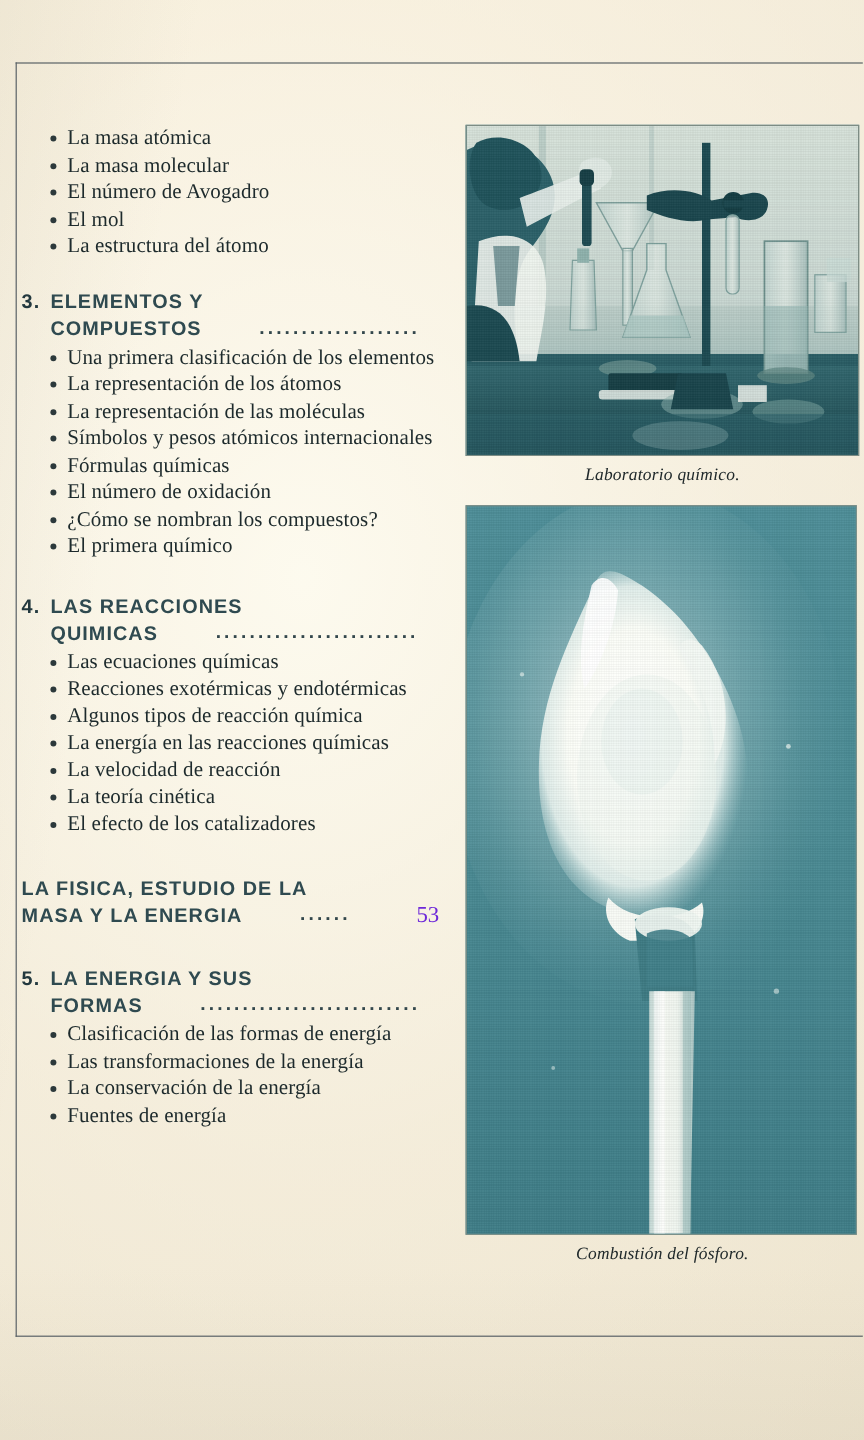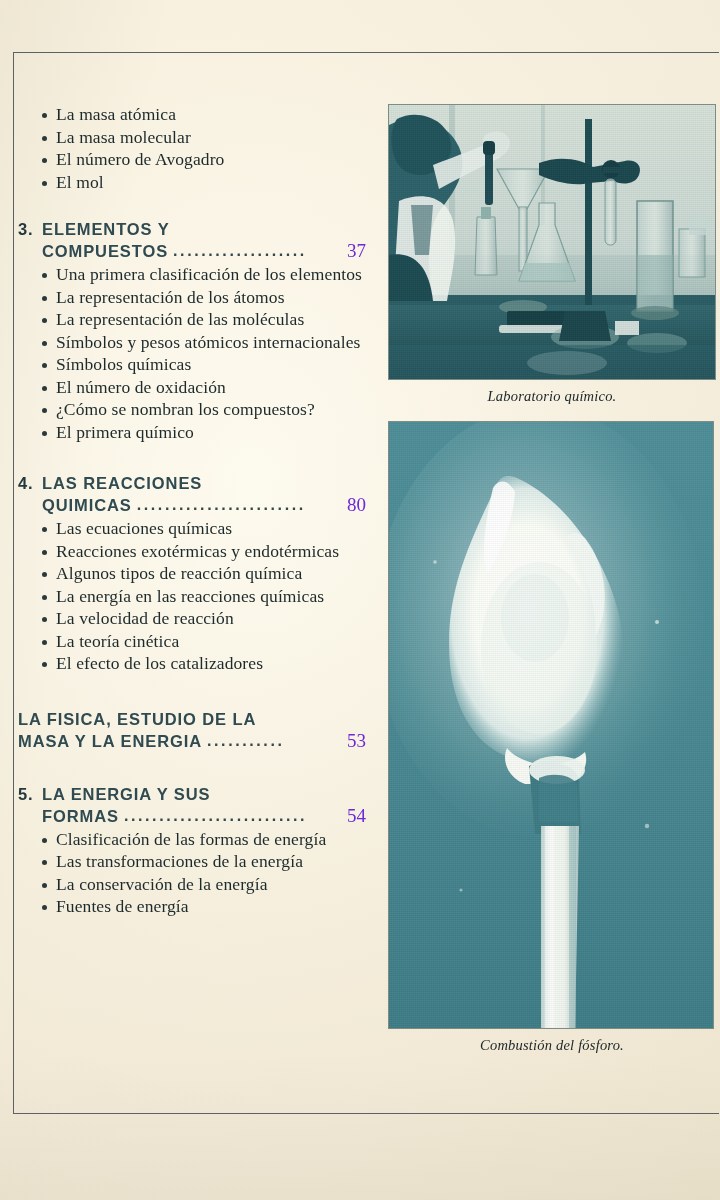--- a/index.html
+++ b/index.html
@@ -112,20 +112,21 @@
     flex: 1;
     display: block;
   }
   .chapter-title {
     display: block;
   }
   .titleline {
     display: flex;
     align-items: baseline;
     width: 100%;
+    gap: 43px;
   }
   .titleline .tl-text {
     white-space: nowrap;
   }
   .dots {
     flex: 1;
     overflow: hidden;
     white-space: nowrap;
     color: #33474c;
     font-family: "Liberation Sans", sans-serif;
@@ -221,40 +222,41 @@
 
 <div class="content">
 
   <div class="toc">
 
     <ul class="bullet-list">
       <li>La masa atómica</li>
       <li>La masa molecular</li>
       <li>El número de Avogadro</li>
       <li>El mol</li>
+      <li>La estructura del átomo</li>
     </ul>
 
     <div class="chapter">
       <div class="chapter-head">
         <span class="chapter-num">3.</span>
         <span class="chapter-title-wrap">
           <span class="chapter-title">ELEMENTOS Y</span>
           <span class="titleline">
             <span class="tl-text">COMPUESTOS</span>
             <span class="dots">...................</span>
             <span class="pagenum">37</span>
           </span>
         </span>
       </div>
       <ul class="bullet-list">
         <li>Una primera clasificación de los elementos</li>
         <li>La representación de los átomos</li>
         <li>La representación de las moléculas</li>
         <li>Símbolos y pesos atómicos internacionales</li>
-        <li>Símbolos químicas</li>
+        <li>Fórmulas químicas</li>
         <li>El número de oxidación</li>
         <li>¿Cómo se nombran los compuestos?</li>
         <li>El primera químico</li>
       </ul>
     </div>
 
     <div class="chapter" style="margin-top:30px;">
       <div class="chapter-head">
         <span class="chapter-num">4.</span>
         <span class="chapter-title-wrap">

